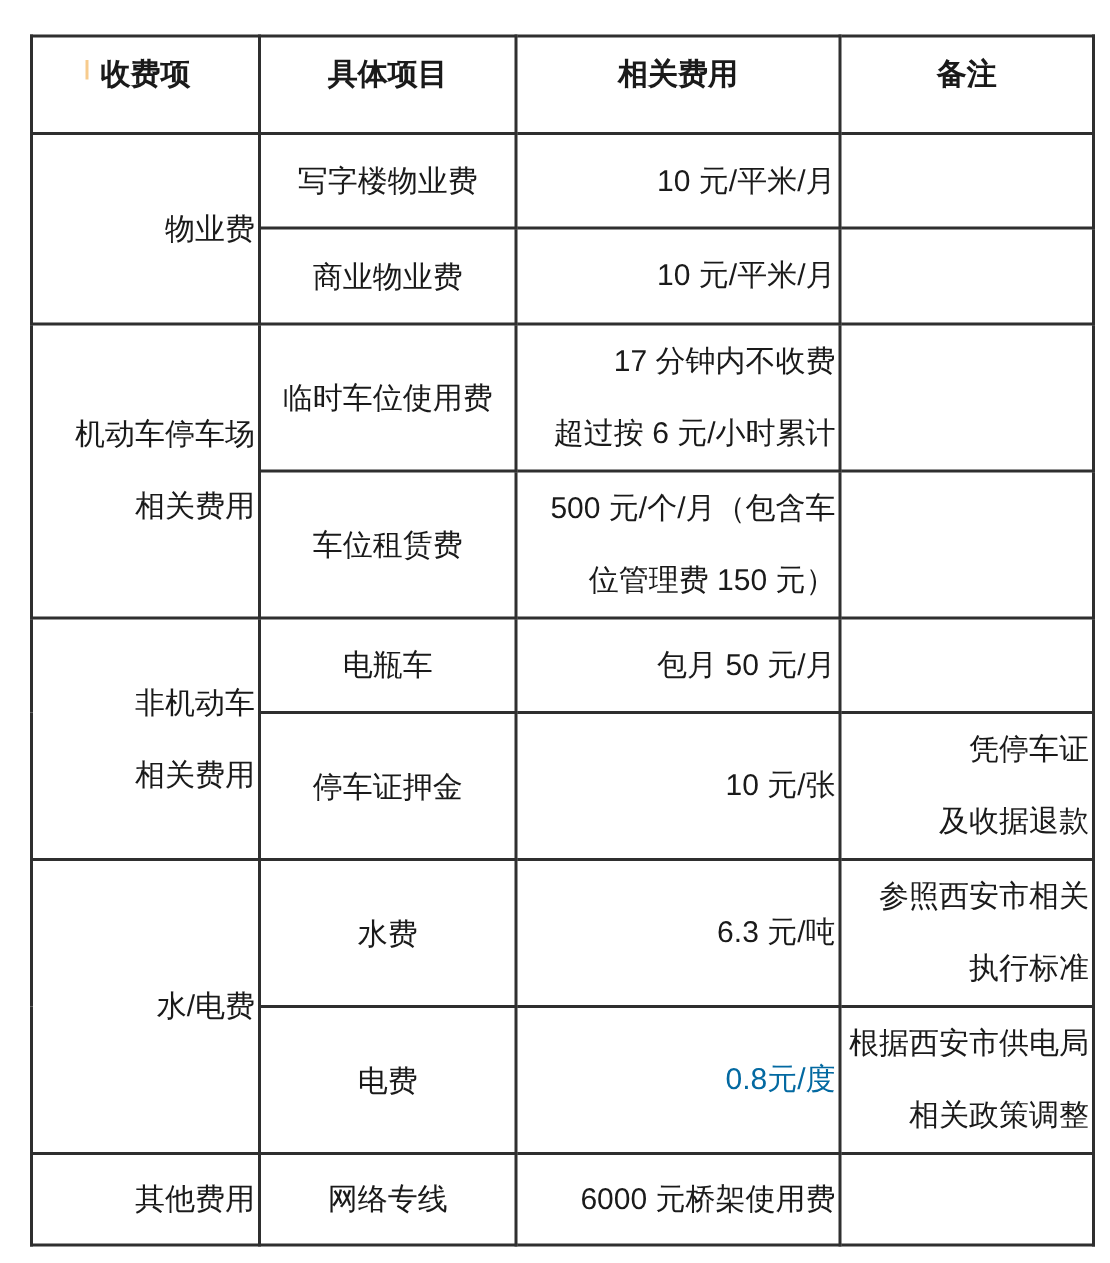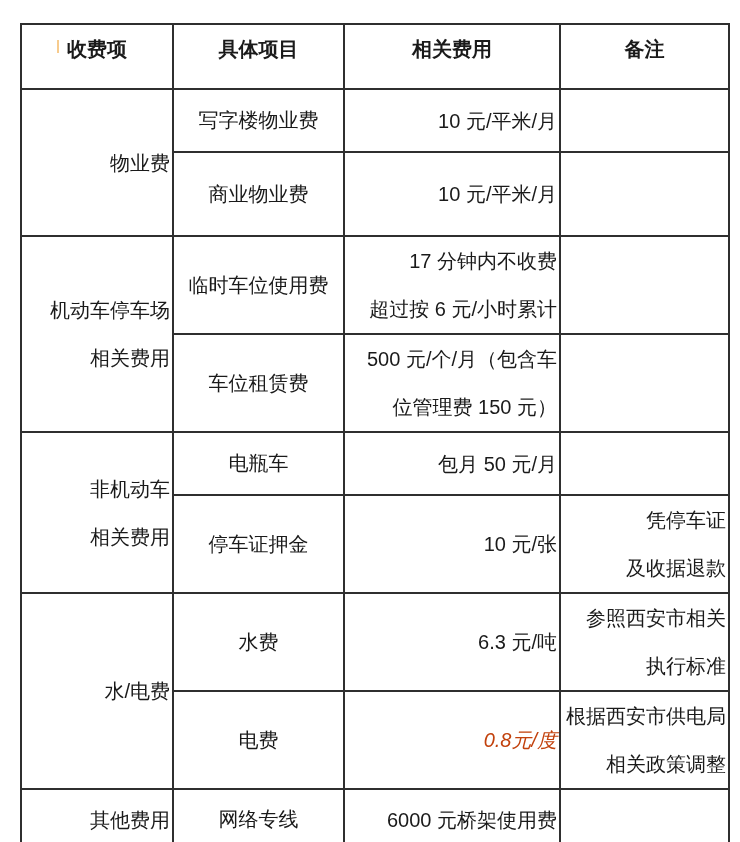--- a/index.html
+++ b/index.html
@@ -41,30 +41,29 @@
     font-weight: 700;
     padding-bottom: 14px;
   }
   .ln {
     line-height: 48px;
     text-align: right;
   }
   
   tr.rh-header { height: 65px; }
   tr.rh-63 { height: 63px; }
-  tr.rh-64 { height: 84px; }
+  tr.rh-64 { height: 64px; }
   tr.rh-97 { height: 97px; }
   tr.rh-98 { height: 98px; }
   tr.rh-61 { height: 61px; margin-top: 40px; }
   .section-cell {
     padding-bottom: 10px;
   }
   .muted {
-    color: #c2410c;
-    font-style: italic;
+    color: #0369a1;
   }
   .cursor-artifact {
     position: absolute;
     left: 57px;
     top: 40px;
     width: 2px;
     height: 13px;
     background: #f0a030;
     opacity: 0.55;
   }

